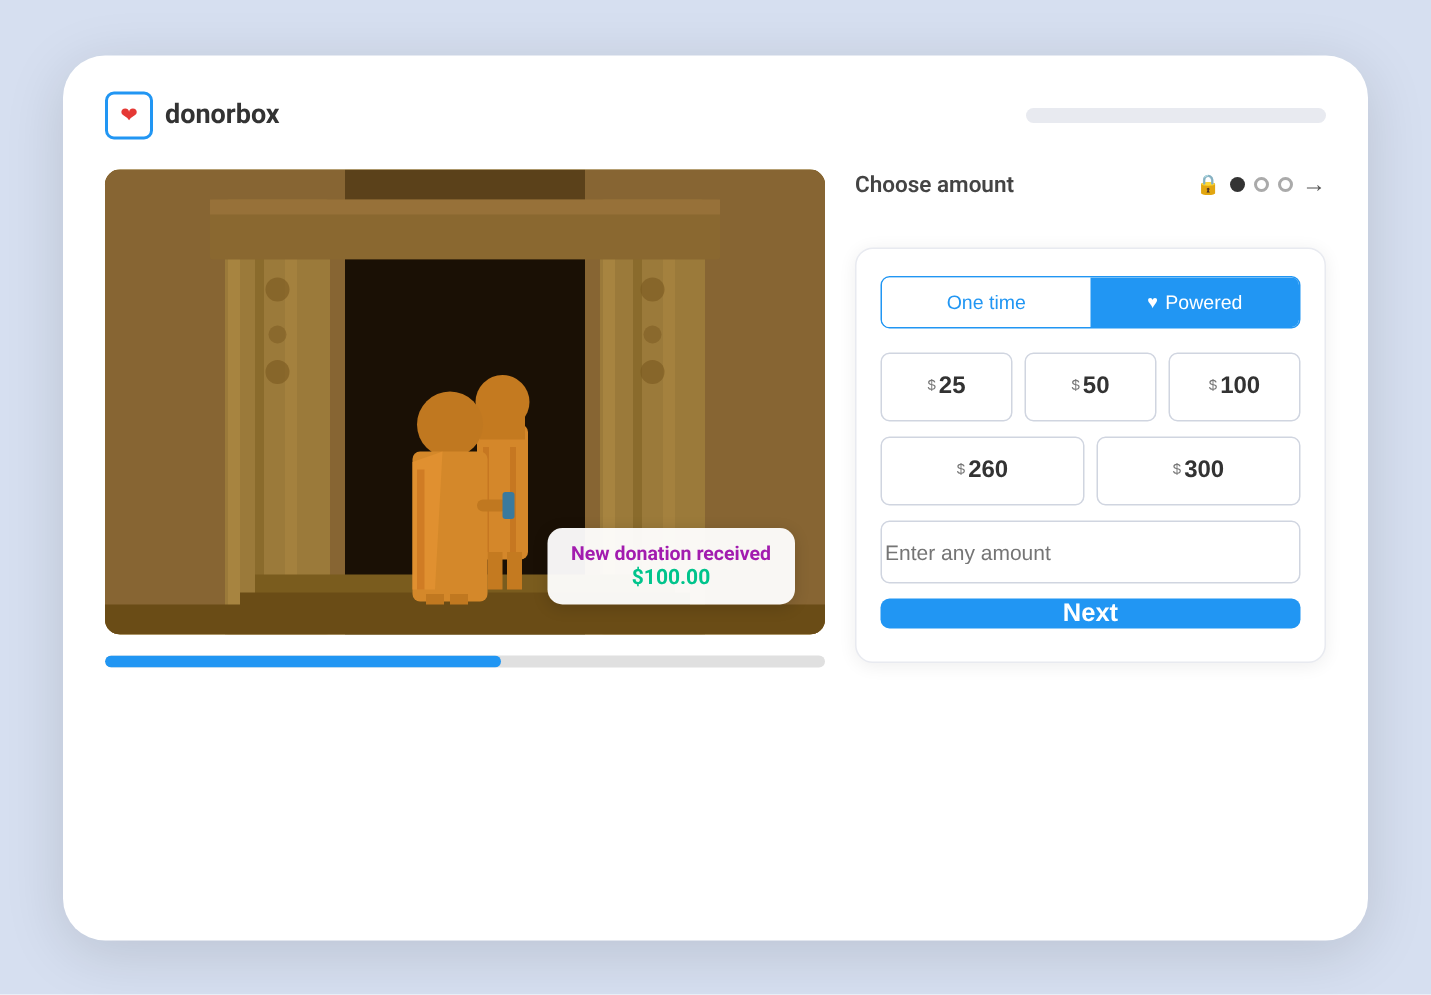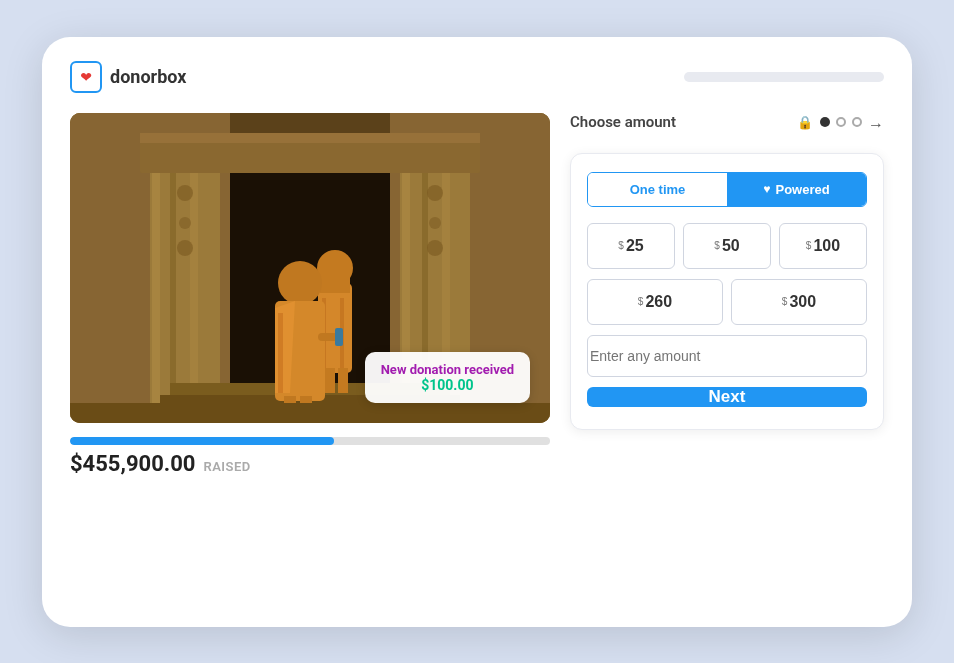--- a/index.html
+++ b/index.html
@@ -149,21 +149,21 @@
     }
 
     
     .right-side {
       flex: 1;
     }
 
     .widget-header {
       display: flex;
       align-items: center;
-      margin-bottom: 21px;
+      margin-bottom: 32px;
       text-align: center;
     }
 
     .choose-amount-label {
       font-size: 15px;
       font-weight: 600;
       color: #444;
     }
 
     .widget-steps {
@@ -207,21 +207,21 @@
       border-radius: 6px;
       overflow: hidden;
       margin-bottom: 16px;
       width: 100%;
     }
 
     .freq-btn {
       flex: 1;
       padding: 9px 0;
       font-size: 13px;
-      font-weight: 700;
+      font-weight: 400;
       border: none;
       cursor: pointer;
       text-align: center;
     }
 
     .freq-btn.inactive {
       background: #fff;
       color: #2196f3;
     }
 
@@ -390,24 +390,20 @@
         <div class="donation-toast">
           <div class="donation-toast-title">New donation received</div>
           <div class="donation-toast-amount">$100.00</div>
         </div>
       </div>
 
       <div class="progress-section">
         <div class="progress-bar-bg">
           <div class="progress-bar-fill" style="width: 55%"></div>
         </div>
-        <div class="progress-text">
-          <span class="progress-amount">$455,900.00</span>
-          <span class="progress-label">RAISED</span>
-        </div>
       </div>
     </div>
 
     <div class="right-side">
 
       <div class="widget-header">
         <span class="choose-amount-label">Choose amount</span>
         <div class="widget-steps">
           <span class="lock-icon">🔒</span>
           <div class="step-dot active"></div>

